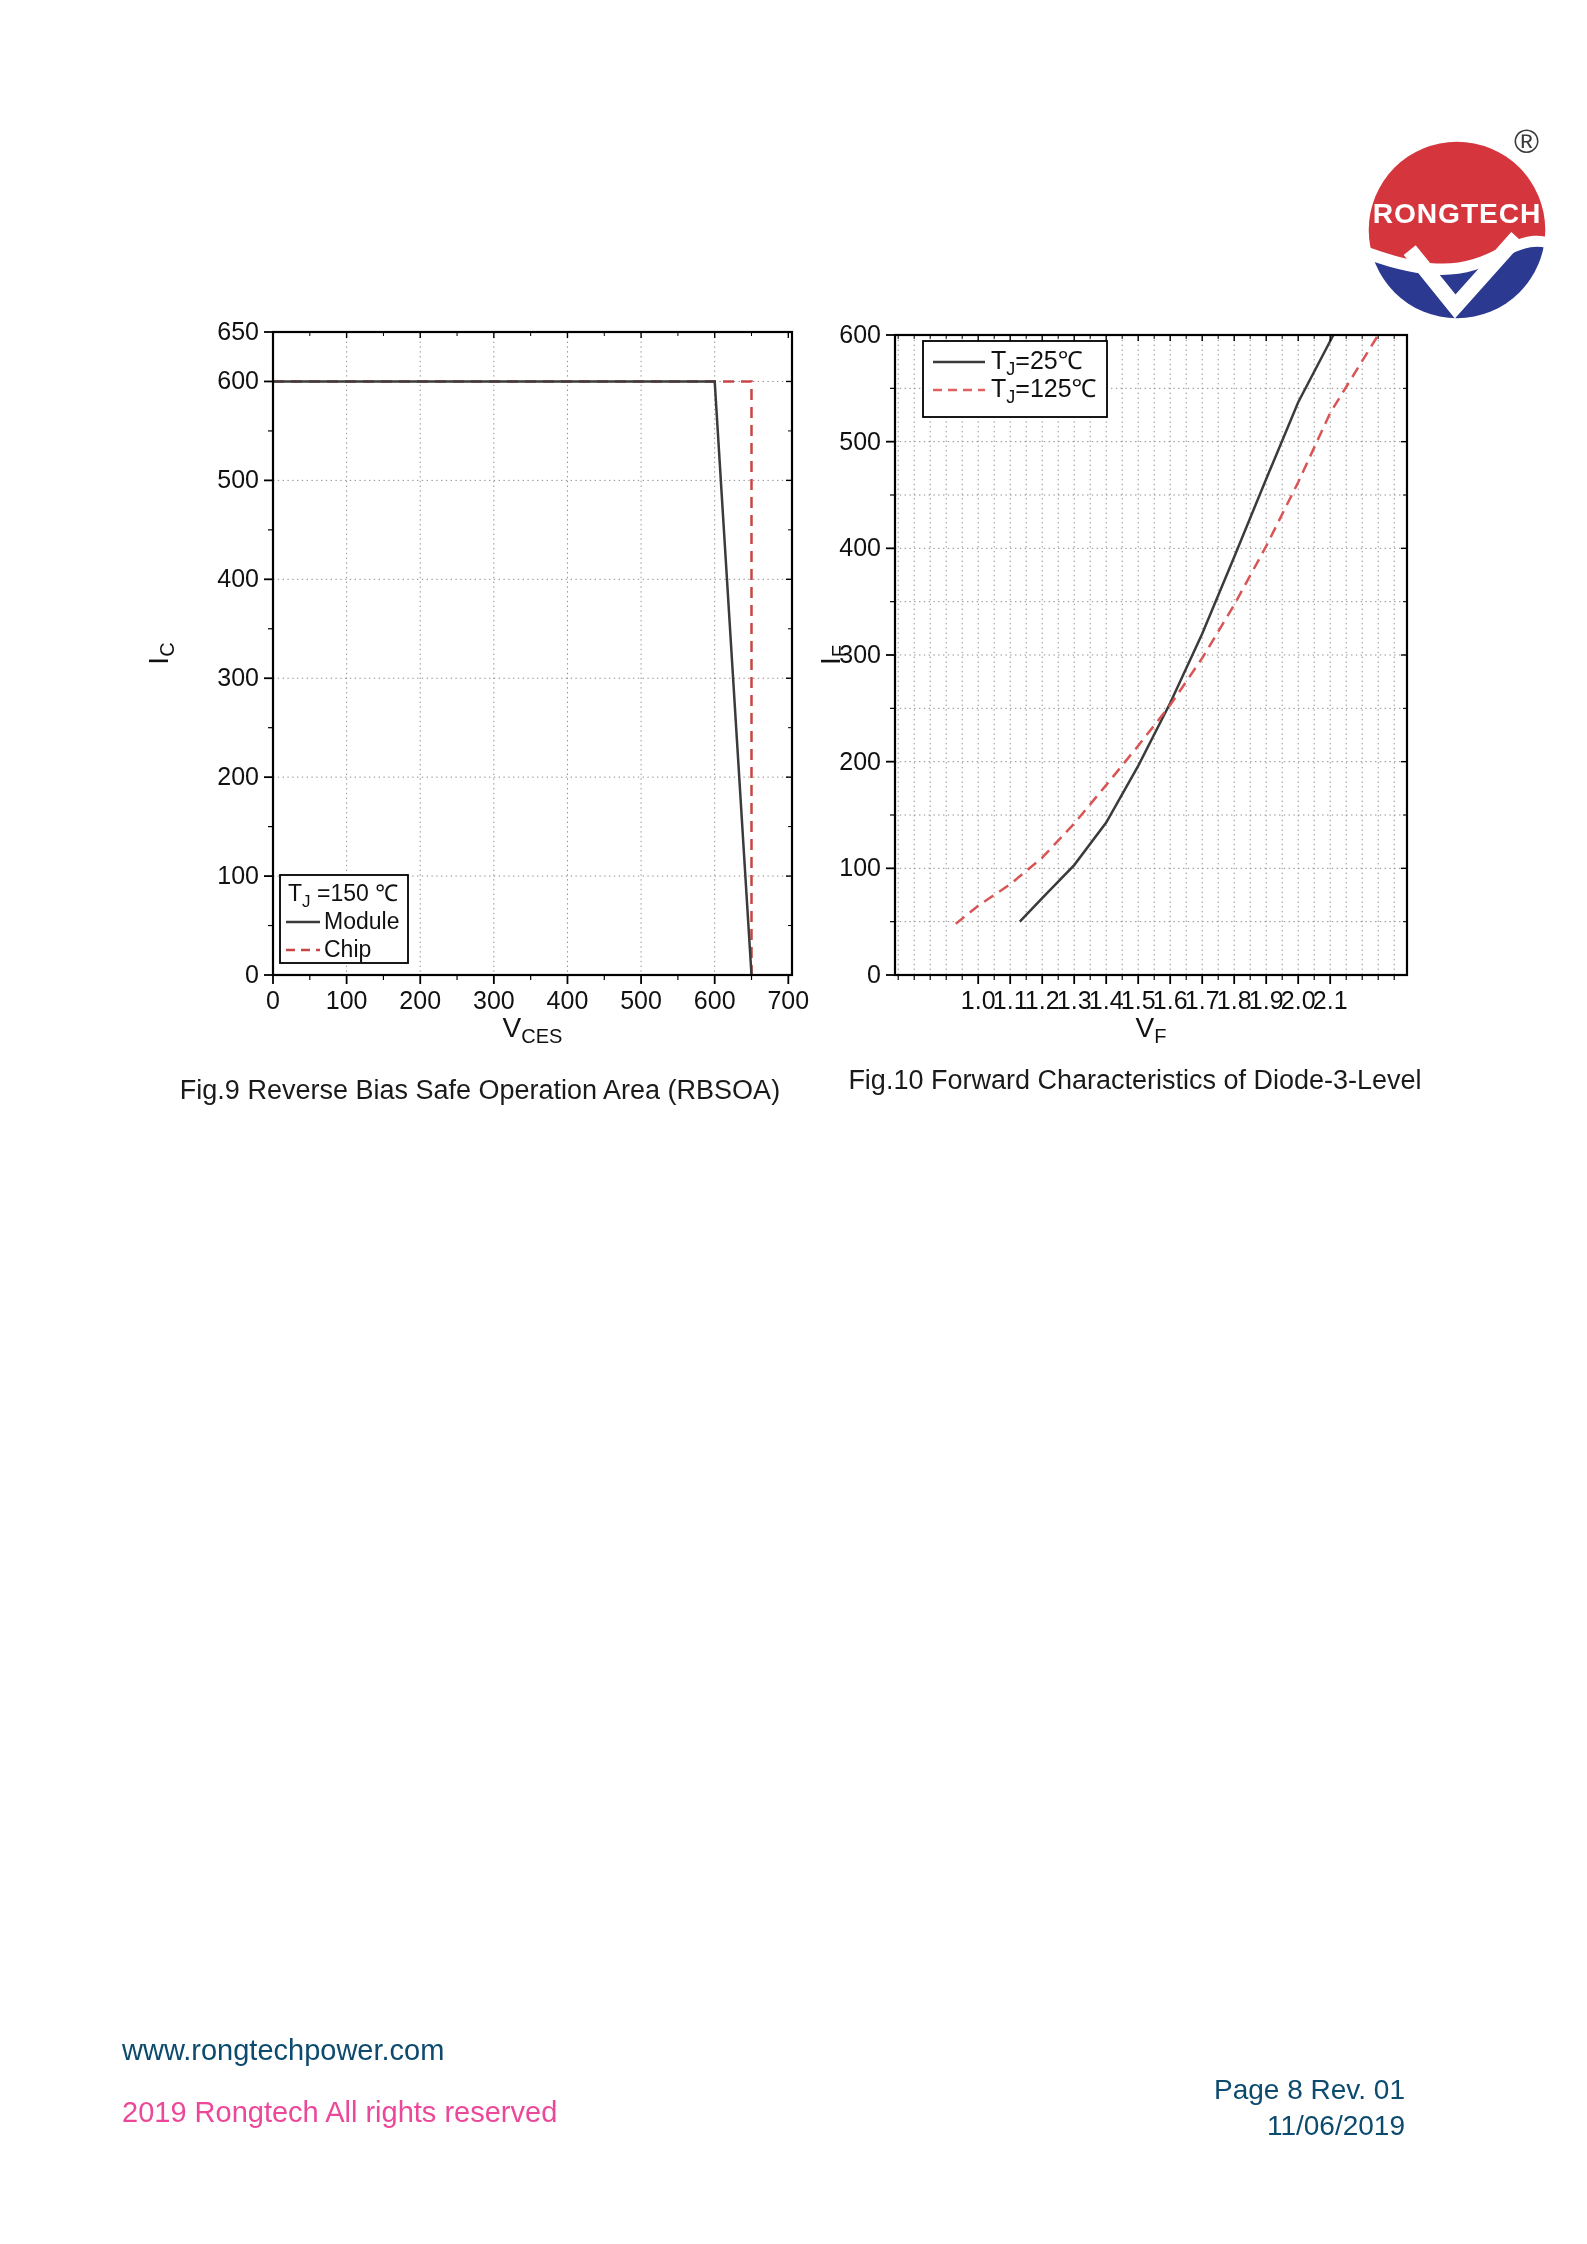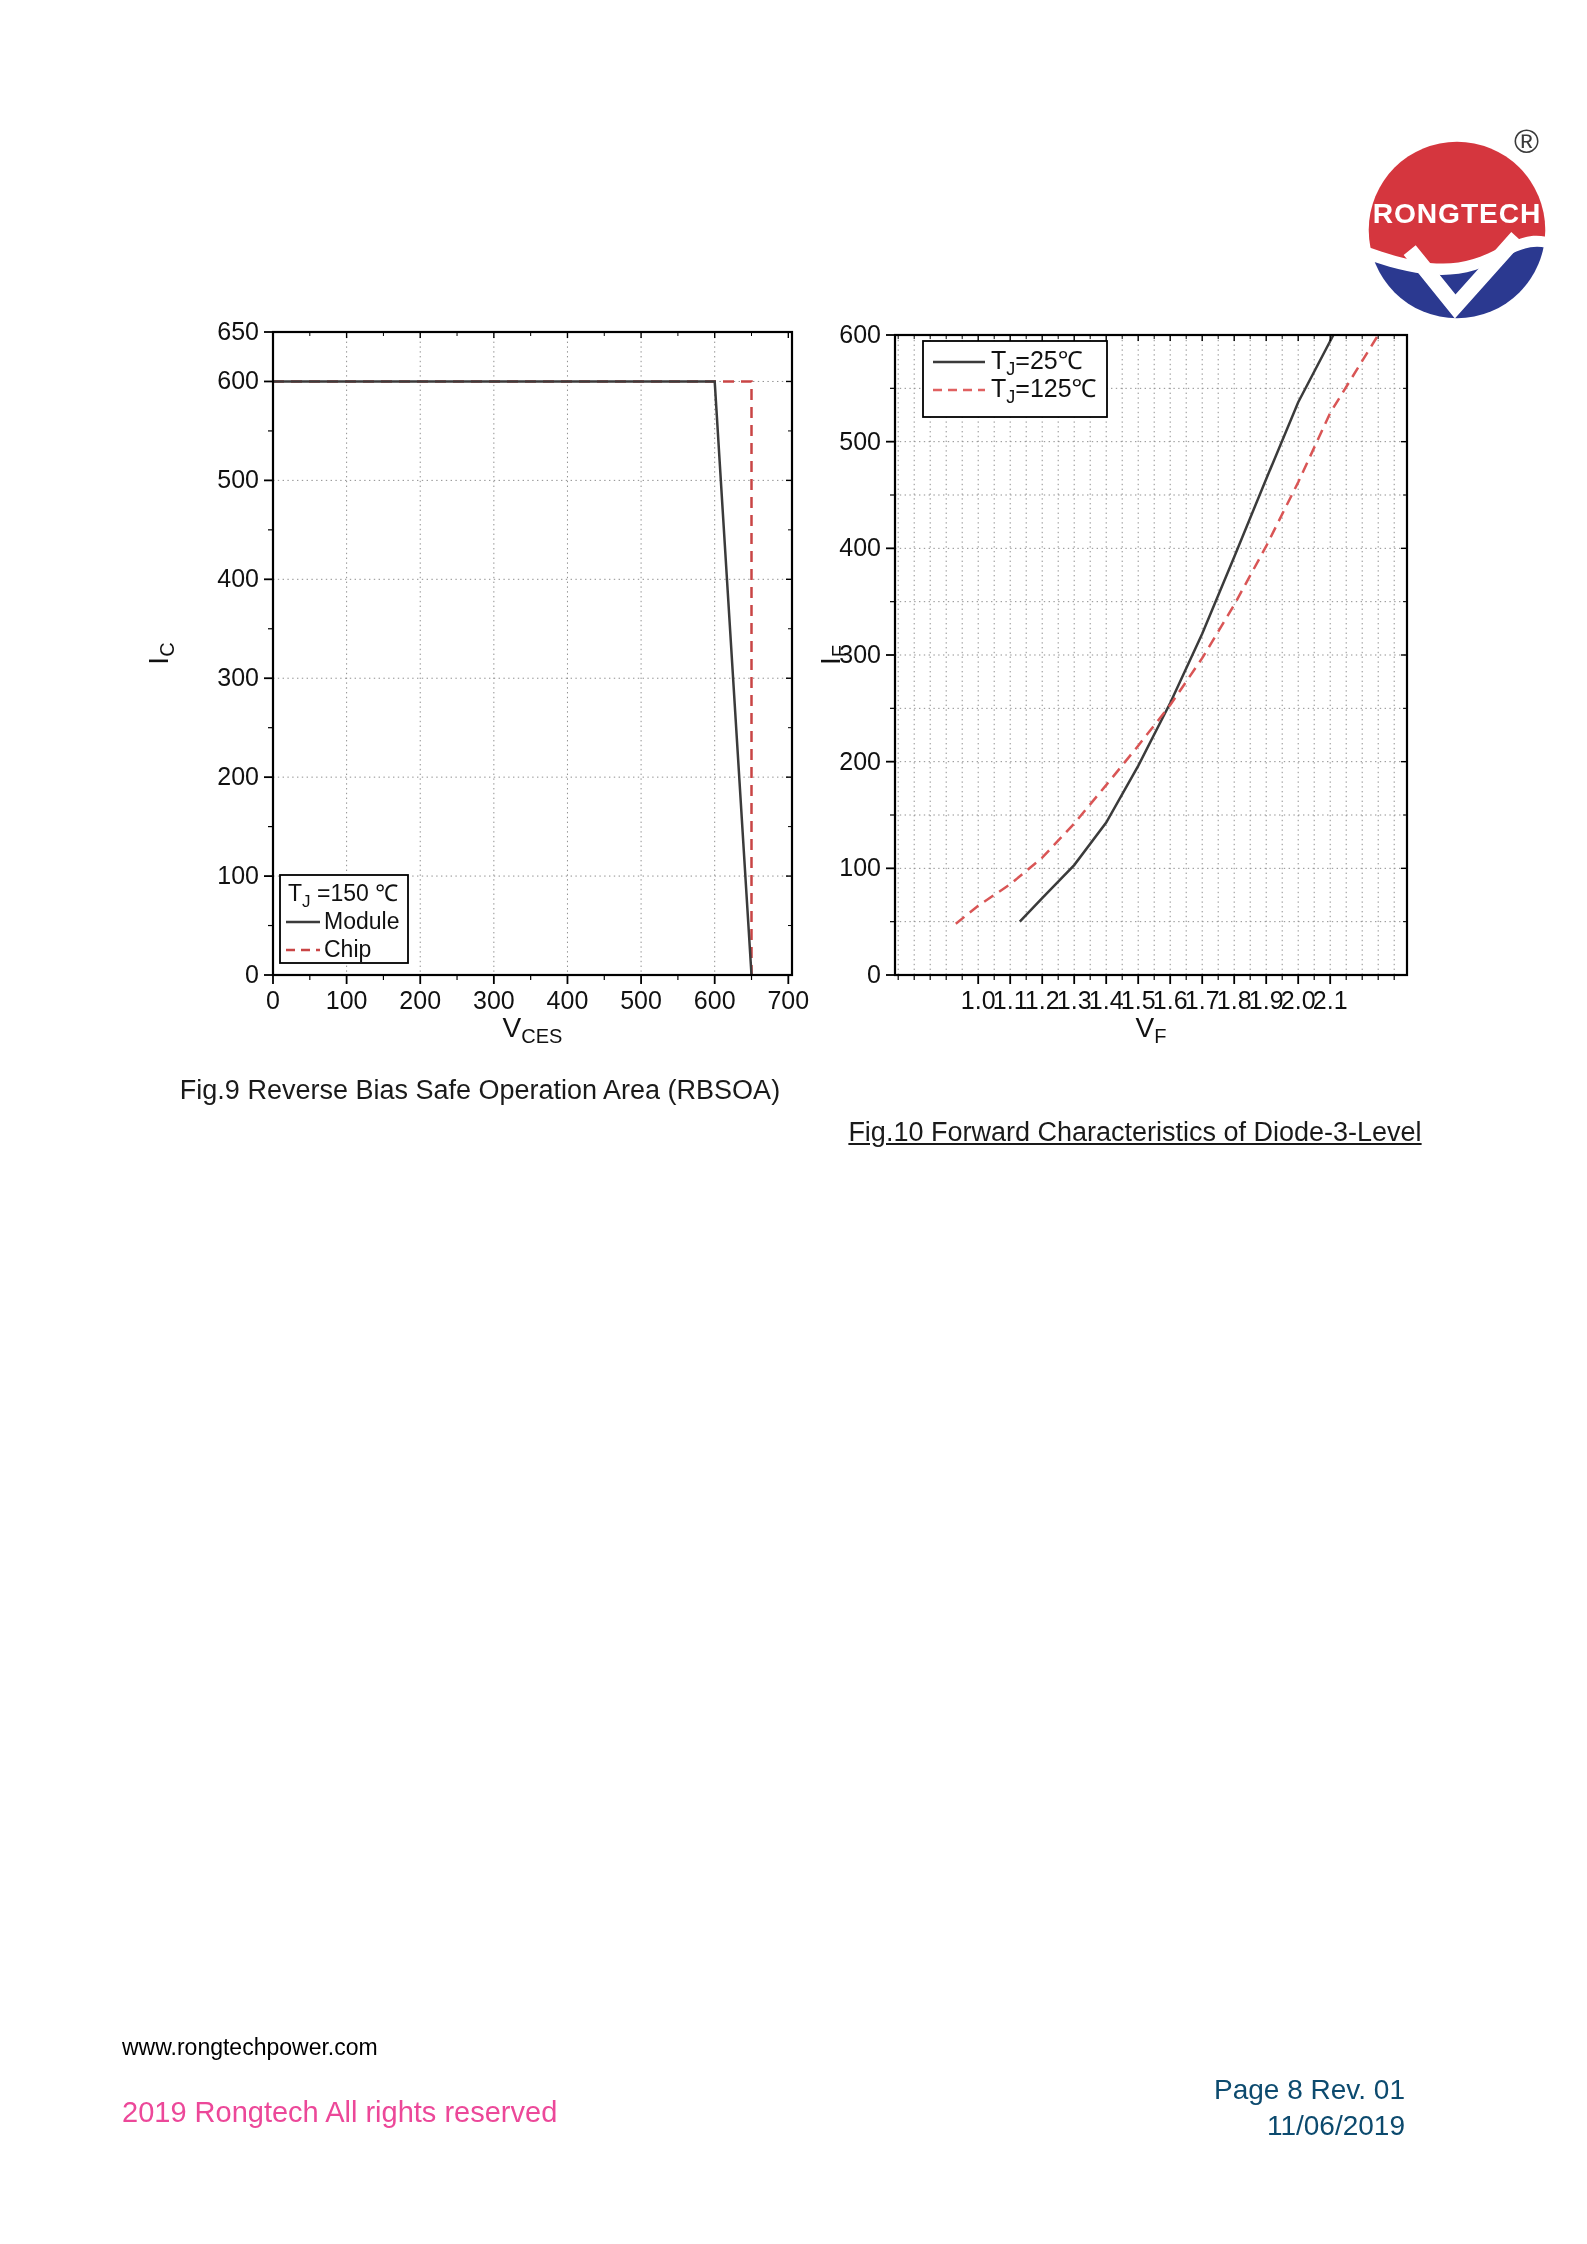--- a/index.html
+++ b/index.html
@@ -1,20 +1,20 @@
 <!DOCTYPE html>
 <html><head>
 <meta charset="utf-8">
 <style>
   html,body{margin:0;padding:0;background:#ffffff;}
   body{width:1587px;height:2244px;position:relative;overflow:hidden;
        font-family:"Liberation Sans", sans-serif;color:#111;}
   .chart-svg{position:absolute;}
   .caption{position:absolute;font-size:27px;color:#1a1a1a;text-align:center;margin-top:25px;}
-  .footer-link{position:absolute;font-size:23px;color:#000000;cursor:pointer;}
+  .footer-link{position:absolute;font-size:29px;color:#0c4a6e;cursor:pointer;}
   .footer-copy{position:absolute;font-size:29px;color:#ec4899;margin-top:28px;}
   .footer-right{position:absolute;font-size:28px;color:#0c4a6e;text-align:right;line-height:36px;}
   .logo-wrap{position:absolute;}
   .reg-mark{position:absolute;font-size:34px;color:#3a3a3a;}
 </style>
 </head>
 <body>
 
 <div class="logo-wrap" style="left:1366px;top:139px;width:182px;height:182px;">
   <svg width="182" height="182" viewBox="0 0 200 200">
@@ -306,20 +306,20 @@
         <line x1="123" y1="62" x2="175" y2="62" stroke="#3b3b3b" stroke-width="2.5" stroke-dasharray="none"></line>
         <text x="181" y="69" fill="#111" text-anchor="start" style="font-family:'Liberation Sans',sans-serif;font-size:25px;"><tspan>T</tspan><tspan dy="6" style="font-size:18px;">J</tspan><tspan dy="-6">=25℃</tspan></text>
         <line x1="123" y1="90" x2="175" y2="90" stroke="#e06060" stroke-width="2.5" stroke-dasharray="9 6"></line>
         <text x="181" y="97" fill="#111" text-anchor="start" style="font-family:'Liberation Sans',sans-serif;font-size:25px;"><tspan>T</tspan><tspan dy="6" style="font-size:18px;">J</tspan><tspan dy="-6">=125℃</tspan></text>
       </g>
     </g>
     <clipPath id="clip1">
       <rect x="85" y="35" width="512" height="640"></rect>
     </clipPath>
   </svg>
-<div class="caption" style="left:810px;top:1092px;width:650px;text-decoration:underline;">Fig.10 Forward Characteristics of Diode-3-Level</div>
+<div class="caption" style="left:810px;top:1040px;width:650px;">Fig.10 Forward Characteristics of Diode-3-Level</div>
 
 <div class="footer-link" style="left:122px;top:2034px;">www.rongtechpower.com</div>
 <div class="footer-copy" style="left:122px;top:2068px;">2019 Rongtech All rights reserved</div>
 <div class="footer-right" style="right:182px;top:2072px;">
   <div>Page 8 Rev. 01</div>
   <div>11/06/2019</div>
 </div>
 
 </body></html>

